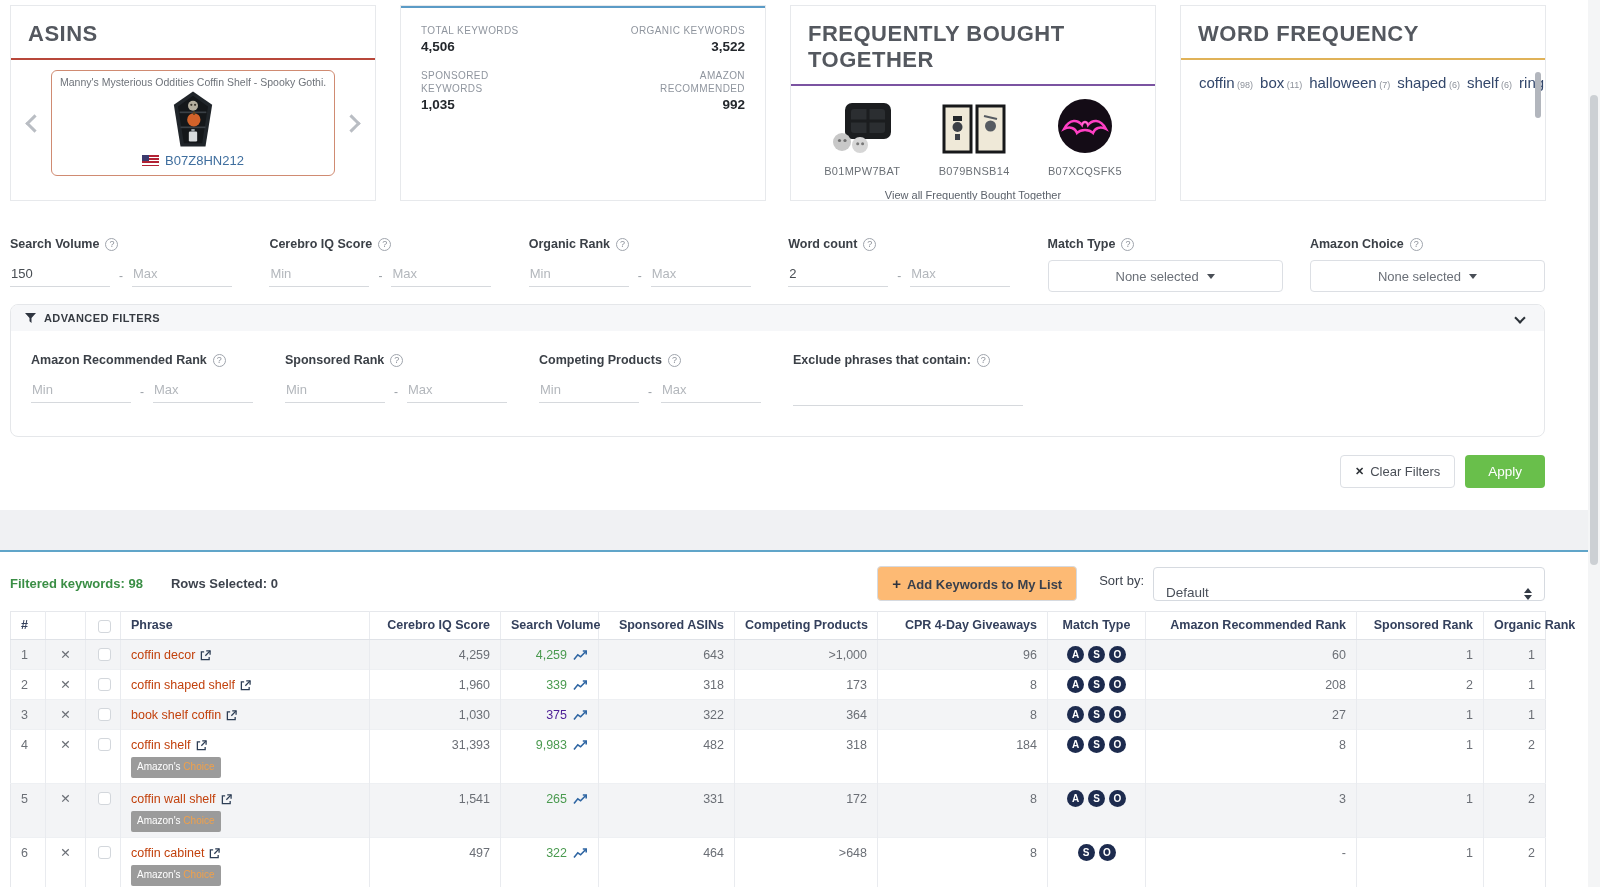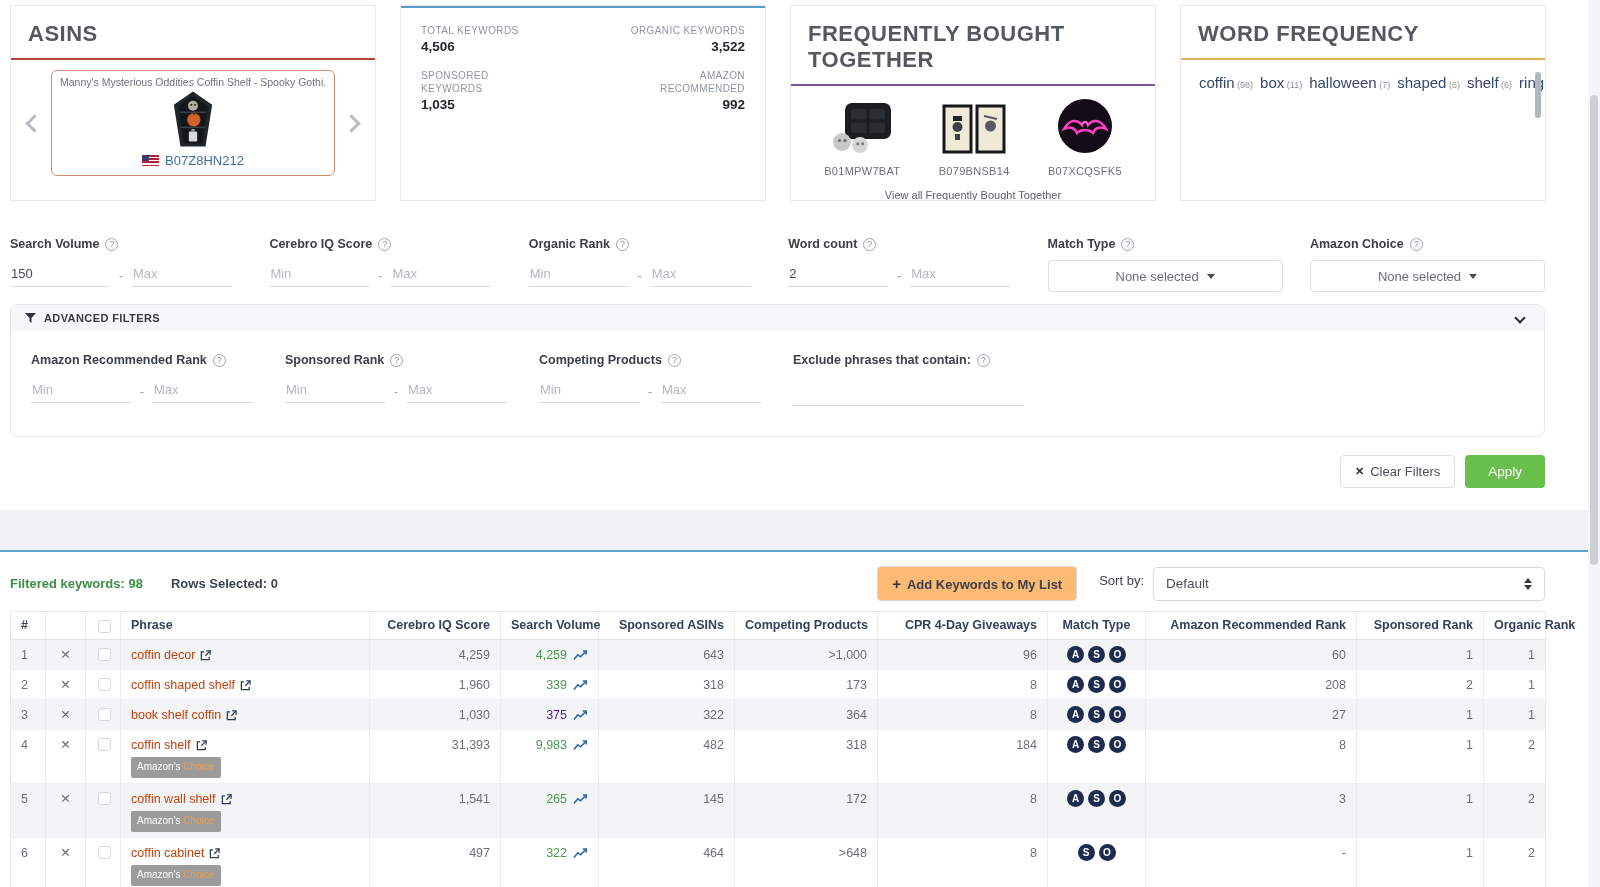--- a/index.html
+++ b/index.html
@@ -94,21 +94,21 @@
   
   .tbl-controls { display:flex; align-items:center; margin:14px 55px 0 10px; }
   .filtered { font-size:13px; font-weight:700; color:#3a8e45; }
   .rows-sel { font-size:13px; font-weight:700; color:#3d434d; margin-left:28px; }
   .ctrl-right { margin-left:auto; display:flex; align-items:center; }
   .btn-add { background:#fdba74; border:1px solid #d6dae0; border-radius:4px; padding:8px 14px; font-size:13px;
     font-weight:600; color:#3a404c; cursor:pointer; display:flex; align-items:flex-end; gap:6px; }
   .btn-add::before { content:"+"; font-size:15px; font-weight:700; color:#2d333e; }
   .sort-label { font-size:13px; color:#3d434d; margin:0 9px 6px 22px; }
   .sortbox { width:392px; height:34px; border:1px solid #d6dae0; border-radius:4px; background:#fff;
-    display:flex; align-items:center; padding:0 12px; font-size:13.5px; color:#4a505a; cursor:pointer; }
+    display:flex; align-items:flex-end; padding:0 12px; font-size:13.5px; color:#4a505a; cursor:pointer; }
   .updown { margin-left:auto; display:flex; flex-direction:column; gap:2px; }
   .updown i { display:block; width:0; height:0; border-left:4px solid transparent; border-right:4px solid transparent; }
   .updown .u { border-bottom:5px solid #333a45; }
   .updown .d { border-top:5px solid #333a45; }
 
   table.kw { border-collapse:collapse; table-layout:fixed; width:1535px; margin:10px 0 0 10px;
     border:1px solid #e6e8ec; }
   .kw th, .kw td { border-left:1px solid #e9ebef; vertical-align:top; }
   .kw th:first-child, .kw td:first-child { border-left:none; }
   .kw th { font-size:12.5px; font-weight:600; color:#34405c; padding:6px 10px; background:#fff;
@@ -612,21 +612,21 @@
           <td class="ar">1,541</td>
           <td class="ar"><span class="sv-wrap">
               <span class="svval" style="color: rgb(74, 154, 79);">265</span>
               <span class="ext">
                 <svg width="15" height="12" viewBox="0 0 15 12">
                   <path d="M1 10.5 L4.8 5.8 L7.6 7.8 L13 2.2" fill="none" stroke="#2f66a3" stroke-width="1.6"></path>
                   <path d="M9.8 2h3.4v3.4" fill="none" stroke="#2f66a3" stroke-width="1.6"></path>
                 </svg>
               </span>
             </span></td>
-          <td class="ar">145</td>
+          <td class="ar">331</td>
           <td class="ar">172</td>
           <td class="ar">8</td>
           <td class="ac">
             <div class="mtline">
               <span class="mt-badge" style="background: rgb(29, 43, 78);">A</span>
               <span class="mt-badge" style="background: rgb(29, 43, 78);">S</span>
               <span class="mt-badge" style="background: rgb(29, 43, 78);">O</span>
             </div>
           </td>
           <td class="ar">3</td>

